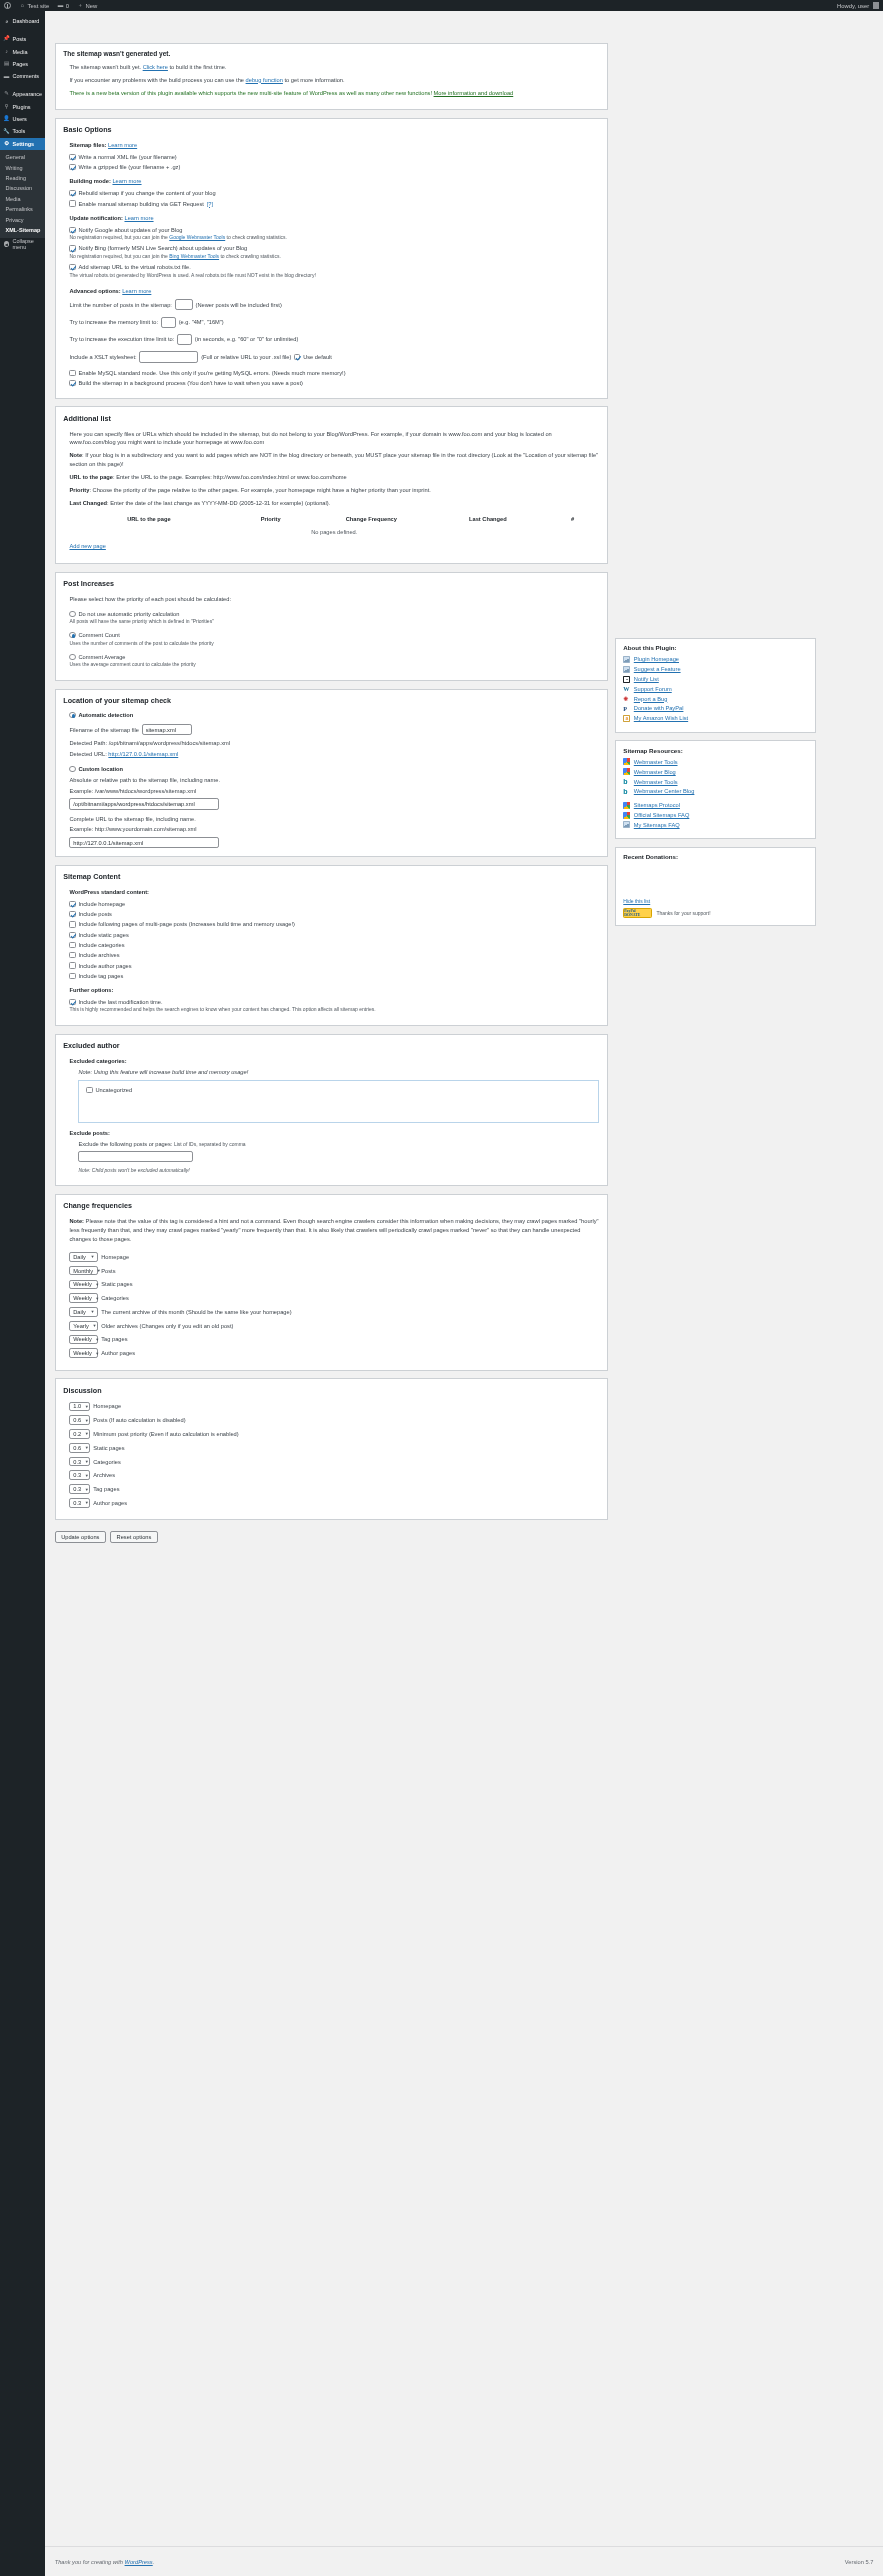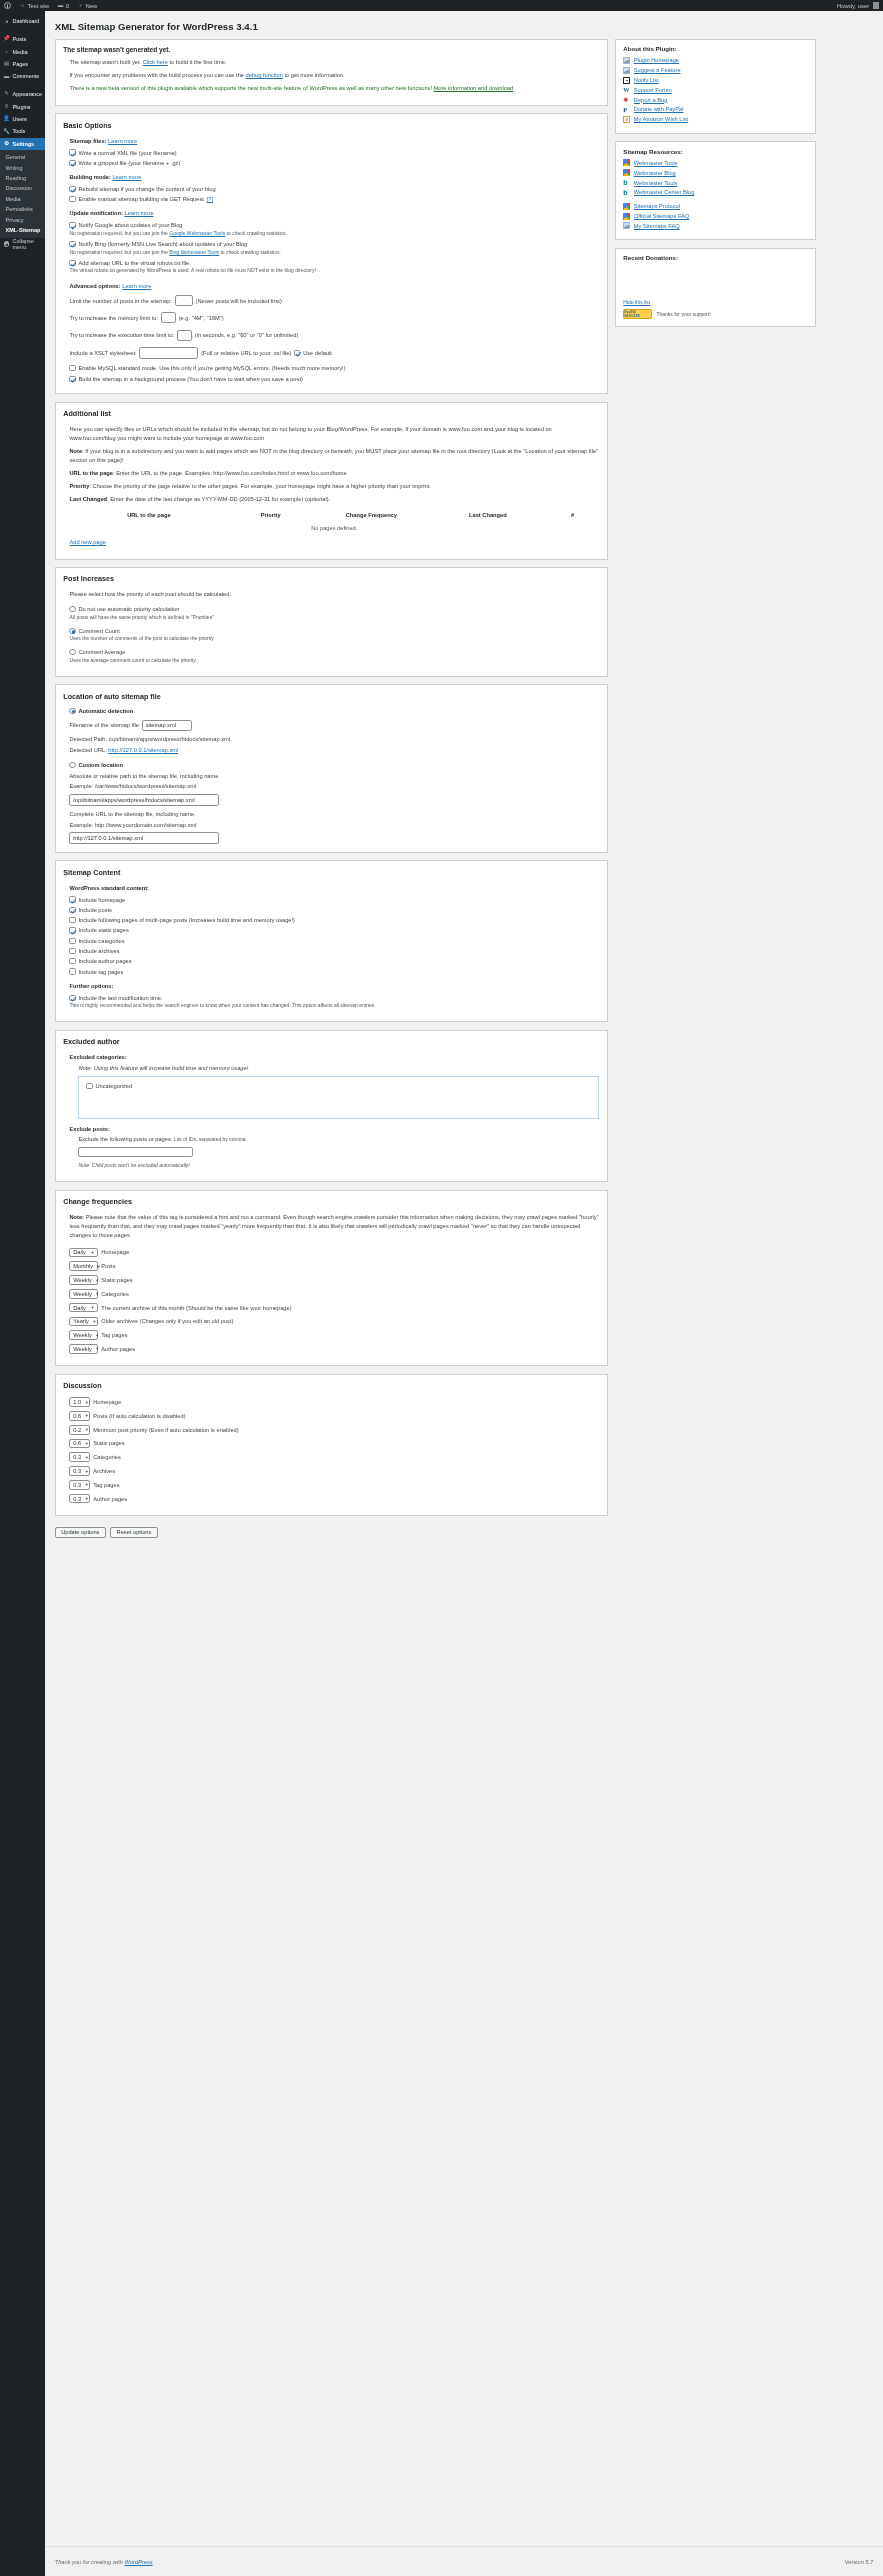--- a/index.html
+++ b/index.html
@@ -38,21 +38,21 @@
   .submenu{background:#2c3338;padding:2.1px 0 2.8px 0;}
   .submenu .sub{height:10.4px;display:flex;align-items:center;padding-left:5.5px;color:#c3c4c7;font-size:5.5px;cursor:pointer;}
   .submenu .sub.current{color:#fff;font-weight:bold;}
   .collapse{display:flex;align-items:center;gap:3.5px;height:12.4px;padding-left:3.5px;color:#c3c4c7;font-size:5.5px;cursor:pointer;}
   .collapse .arrow{width:6.2px;height:6.2px;border-radius:50%;background:#a7aaad;color:#1d2327;font-size:4.1px;display:flex;align-items:center;justify-content:center;}
 
   
   #wpbody{position:absolute;top:11px;left:45px;width:838px;}
   #page-title{font-size:9.7px;font-weight:bold;color:#1d2327;padding:9.7px 0 7px 9.7px;}
 
-  .cols{display:flex;align-items:flex-start;padding:0 9.7px 0 9.7px;gap:7.6px;}
+  .cols{display:flex;align-items:center;padding:0 9.7px 0 9.7px;gap:7.6px;margin-top:32px;}
   .colmain{width:553px;flex:0 0 553px;}
   .colside{width:201px;flex:0 0 201px;}
 
   .box{background:#fff;border:0.7px solid #ccd0d4;margin-bottom:7.6px;padding:6.2px 7.6px 7.6px 7.6px;}
   .box h3{margin:0 0 7px 0;font-size:7.2px;font-weight:bold;color:#23282d;}
   .box h2{margin:0 0 5.5px 0;font-size:6.6px;font-weight:bold;color:#23282d;}
   .inner{padding-left:6.2px;}
   .p{margin:0 0 4.1px 0;font-size:5.7px;line-height:1.55;color:#3c434a;}
   .p.small{font-size:5px;color:#50575e;margin:0 0 3.5px 0;}
   .grn{color:#227022;}
@@ -208,21 +208,20 @@
       </div>
   </div>
   <div class="collapse">
     <span class="arrow">◀</span>
     <span>Collapse menu</span>
   </div>
 </div>
 
 <div id="wpbody">
 
-  <div id="page-title">XML Sitemap Generator for WordPress 3.4.1</div>
 
   <div class="cols">
 
     <div class="colmain">
 
       <div class="box">
         <h2>The sitemap wasn't generated yet.</h2>
         <div class="inner">
           <p class="p">
             <span>The sitemap wasn't built yet. </span><a>Click here</a><span> to build it the first time.</span>
@@ -381,21 +380,21 @@
           <p class="p small" style="margin-bottom:6.2px">Uses the number of comments of the post to calculate the priority</p>
           <div class="row" style="margin-bottom:1.4px">
             <span class="rb"></span>
             <span>Comment Average</span>
           </div>
           <p class="p small">Uses the average comment count to calculate the priority</p>
         </div>
       </div>
 
       <div class="box">
-        <h3>Location of auto sitemap file</h3>
+        <h3>Location of your sitemap check</h3>
         <div class="inner">
           <div class="row" style="margin-bottom:6.2px">
             <span class="rb on"></span>
             <span class="lbl">Automatic detection</span>
           </div>
           <div class="row" style="margin-bottom:4.1px">
             <span>Filename of the sitemap file</span>
             <span class="inp" style="width:50px;height:11px">sitemap.xml</span>
           </div>
           <p class="p" style="margin-bottom:2.1px">Detected Path: /opt/bitnami/apps/wordpress/htdocs/sitemap.xml</p>

